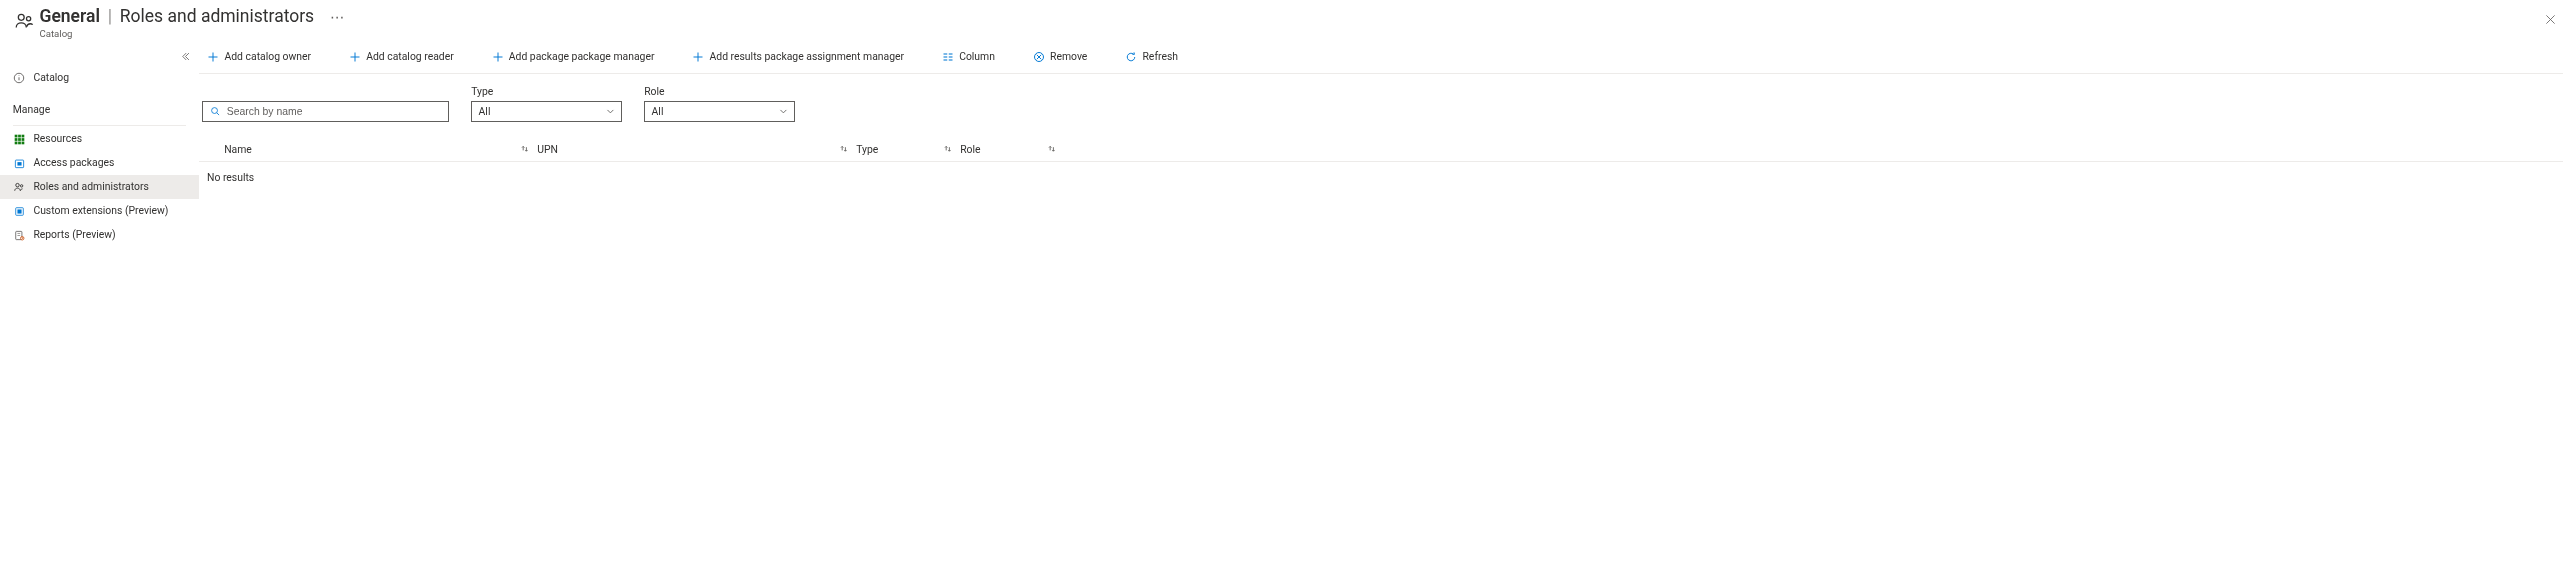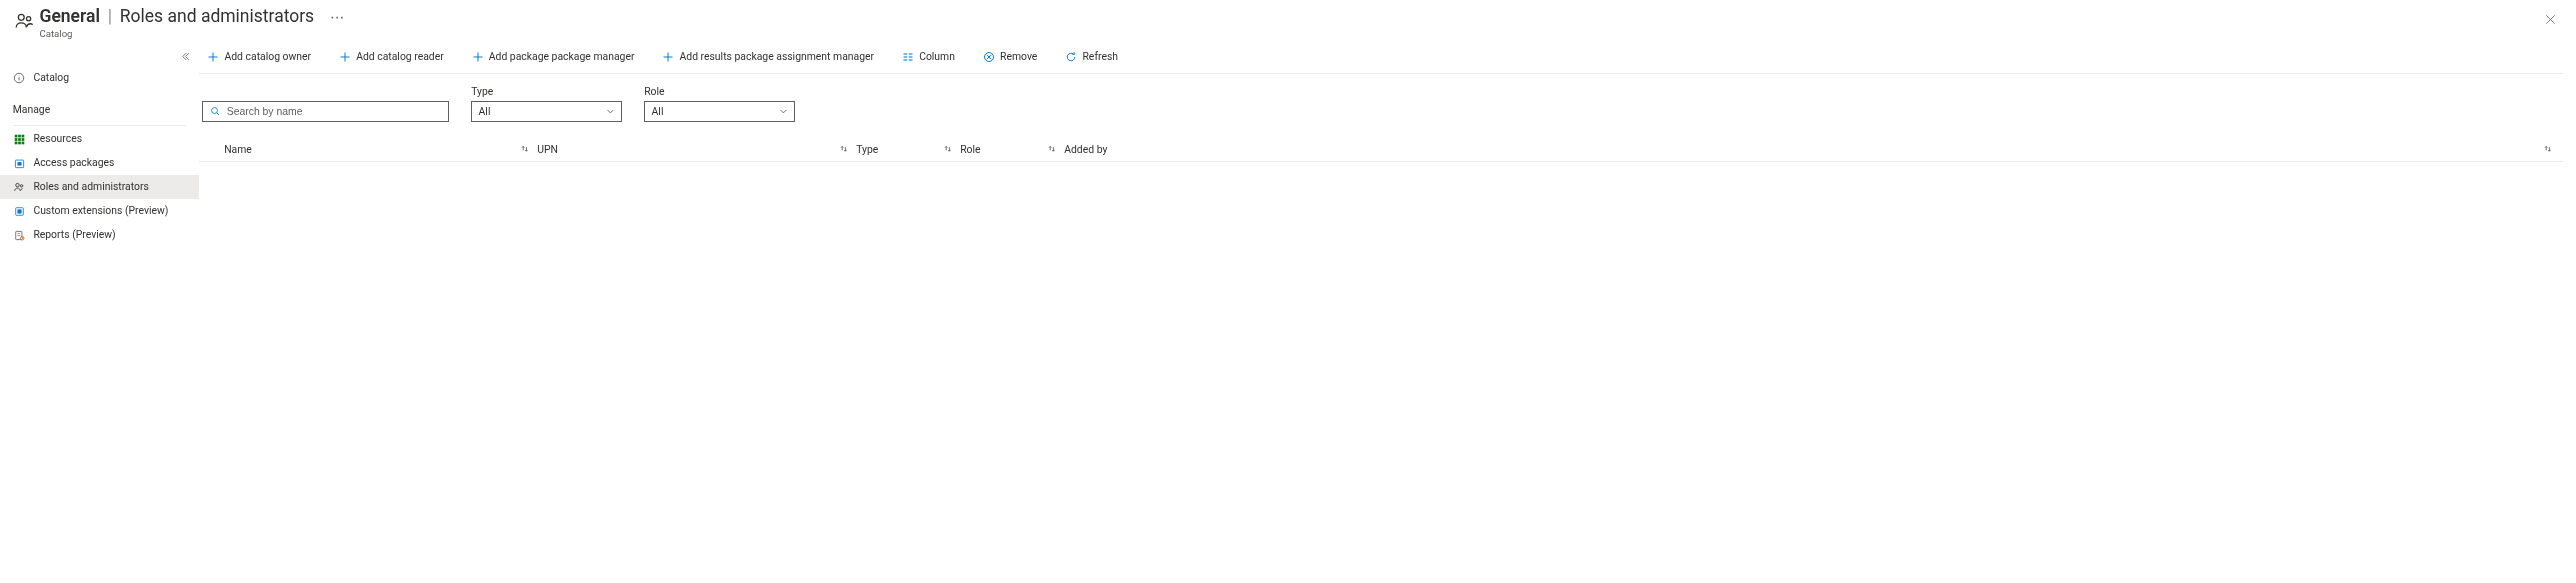--- a/index.html
+++ b/index.html
@@ -125,21 +125,21 @@
     flex: 1 1 auto;
     display: flex;
     flex-direction: column;
     padding-right: 12.7px;
   }
 
   
   .cmdbar {
     display: flex;
     align-items: center;
-    gap: 18px;
+    gap: 28px;
     padding: 3.2px 3.2px 6.4px 3.2px;
     border-bottom: 0.8px solid #edebe9;
     flex-wrap: wrap;
   }
   .cmd {
     display: inline-flex;
     align-items: center;
     gap: 4.8px;
     padding: 3.2px 4.8px;
     cursor: pointer;
@@ -490,28 +490,20 @@
           </div>
           <div class="th col-role">
             <span>Role</span>
             <span class="sort-icon">
               <svg viewBox="0 0 12 12" width="9.6" height="9.6" stroke="currentColor" stroke-width="1.1" fill="none">
                   <path d="M4 8 V3 M4 3 l-1.5 1.5 M4 3 l1.5 1.5"></path>
                   <path d="M8 4 V9 M8 9 l-1.5 -1.5 M8 9 l1.5 -1.5"></path>
                 </svg>
             </span>
           </div>
-          <div class="th col-added">
-            <span>Added by</span>
-            <span class="sort-icon">
-              <svg viewBox="0 0 12 12" width="9.6" height="9.6" stroke="currentColor" stroke-width="1.1" fill="none">
-                  <path d="M4 8 V3 M4 3 l-1.5 1.5 M4 3 l1.5 1.5"></path>
-                  <path d="M8 4 V9 M8 9 l-1.5 -1.5 M8 9 l1.5 -1.5"></path>
-                </svg>
-            </span>
-          </div>
-        </div>
+        </div>
+        <div class="no-results">No results</div>
       </div>
 
     </div>
   </div>
 </div>
 
 
 </body></html>

